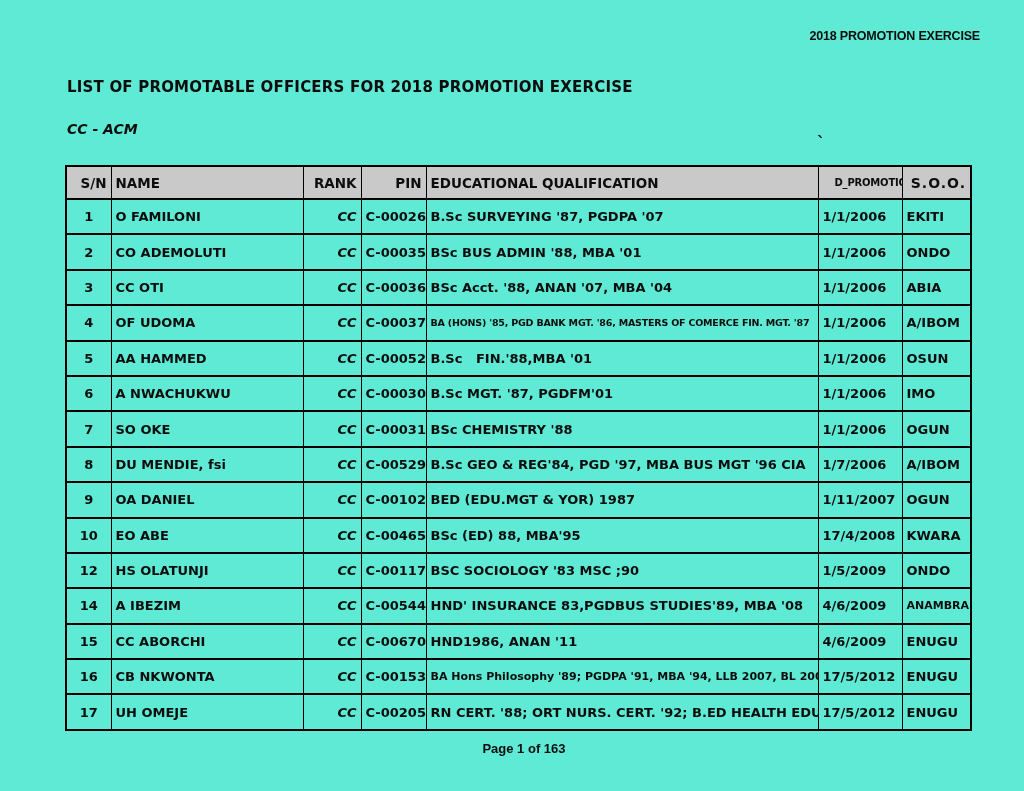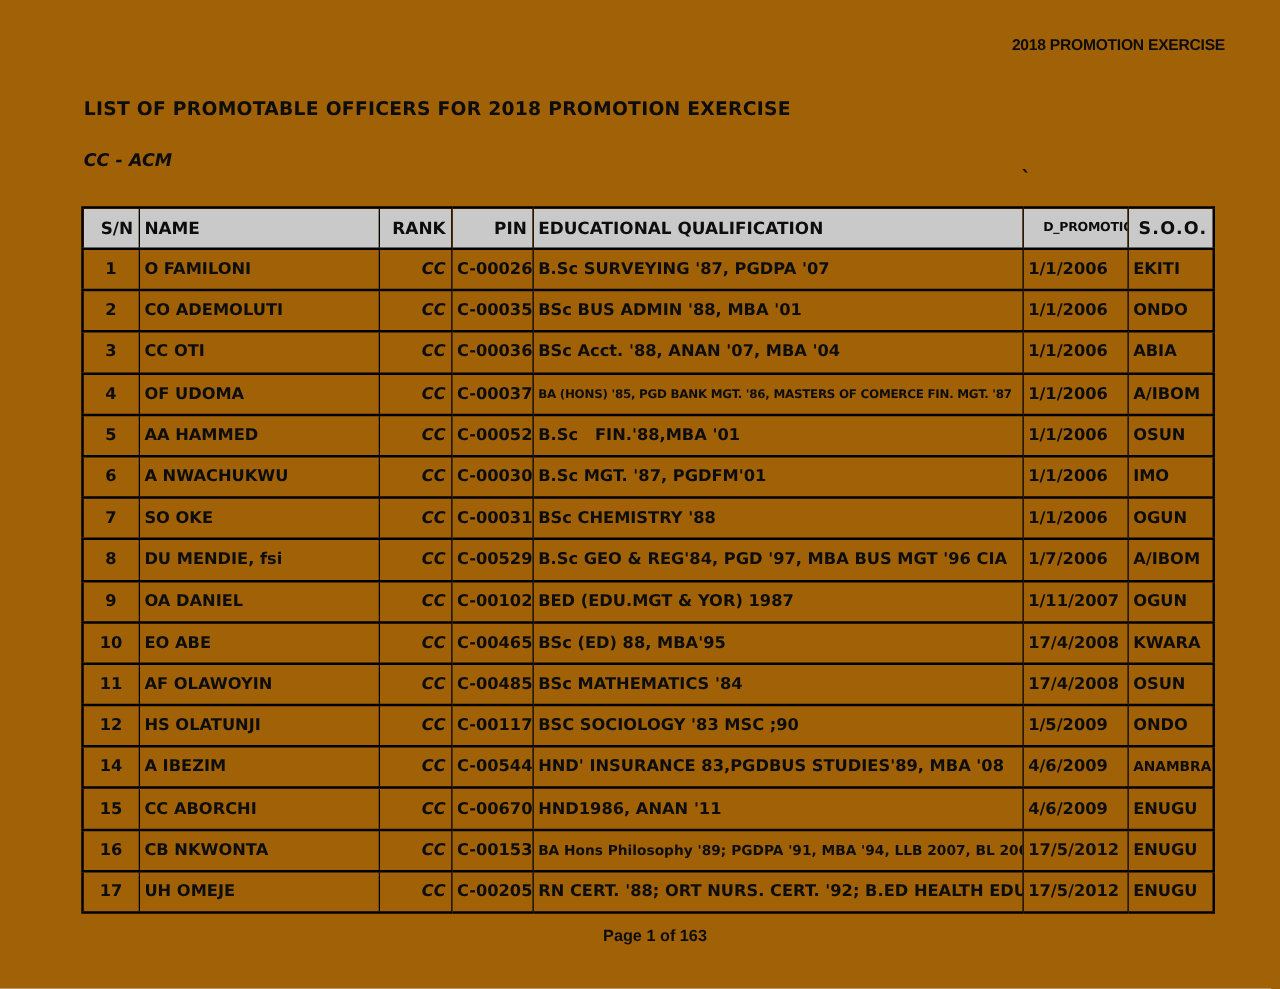--- a/index.html
+++ b/index.html
@@ -1,21 +1,21 @@
 <!DOCTYPE html>
 <html><head>
 <meta charset="utf-8">
 <style>
   * { margin: 0; padding: 0; box-sizing: border-box; }
   html, body { background: #e9e9e9; }
   .page {
     position: relative;
     width: 1024px;
     height: 791px;
-    background: #a16207;
+    background: #5eead4;
     font-family: "DejaVu Sans", sans-serif;
     color: #0d0d0d;
     overflow: hidden;
   }
   .corner-label {
     position: absolute;
     top: 29px;
     right: 44px;
     font-family: "Liberation Sans", sans-serif;
     font-size: 12.5px;
@@ -211,29 +211,20 @@
         <tr>
           <td class="cell-sn">10</td>
           <td class="cell-name">EO ABE</td>
           <td class="cell-rank">CC</td>
           <td class="cell-pin">C-00465</td>
           <td class="cell-qualification">BSc (ED) 88, MBA'95</td>
           <td class="cell-d_promotion">17/4/2008</td>
           <td class="cell-soo">KWARA</td>
         </tr>
         <tr>
-          <td class="cell-sn">11</td>
-          <td class="cell-name">AF OLAWOYIN</td>
-          <td class="cell-rank">CC</td>
-          <td class="cell-pin">C-00485</td>
-          <td class="cell-qualification">BSc MATHEMATICS '84</td>
-          <td class="cell-d_promotion">17/4/2008</td>
-          <td class="cell-soo">OSUN</td>
-        </tr>
-        <tr>
           <td class="cell-sn">12</td>
           <td class="cell-name">HS OLATUNJI</td>
           <td class="cell-rank">CC</td>
           <td class="cell-pin">C-00117</td>
           <td class="cell-qualification">BSC SOCIOLOGY '83 MSC ;90</td>
           <td class="cell-d_promotion">1/5/2009</td>
           <td class="cell-soo">ONDO</td>
         </tr>
         <tr>
           <td class="cell-sn">14</td>

